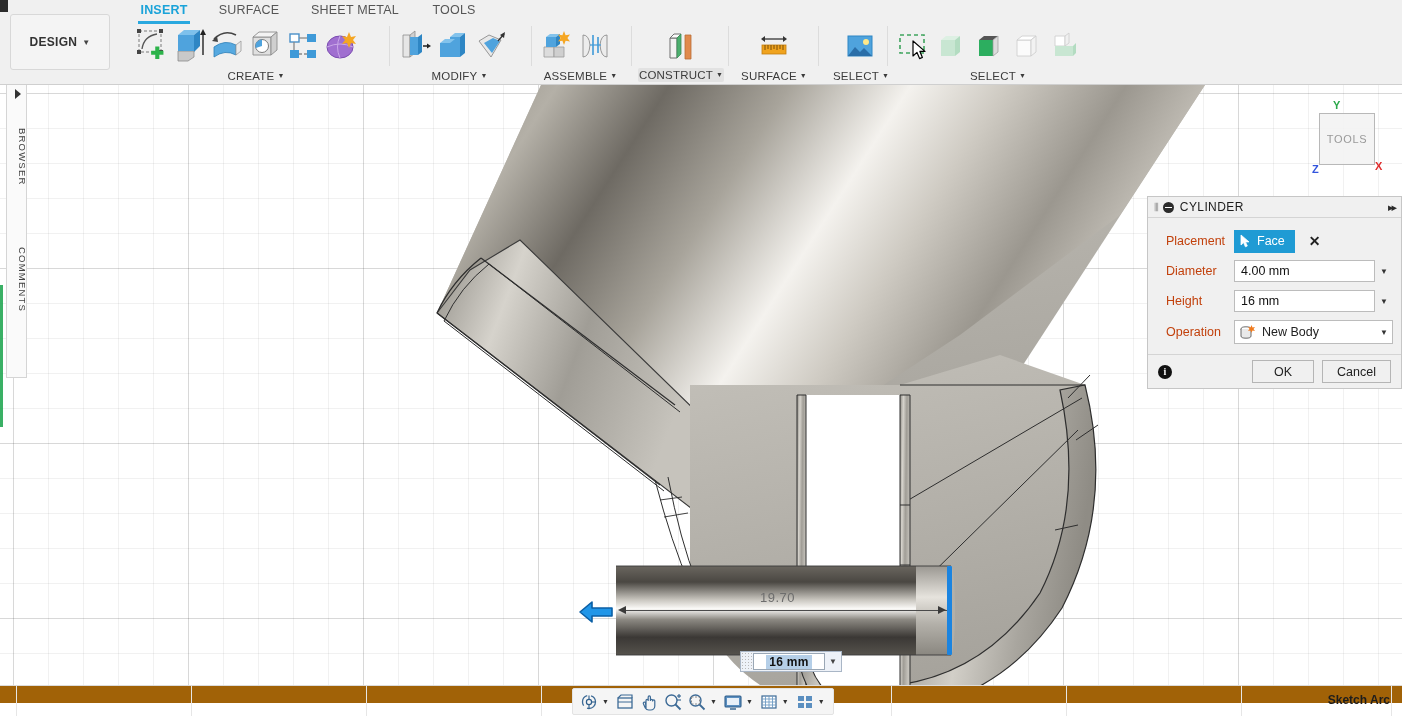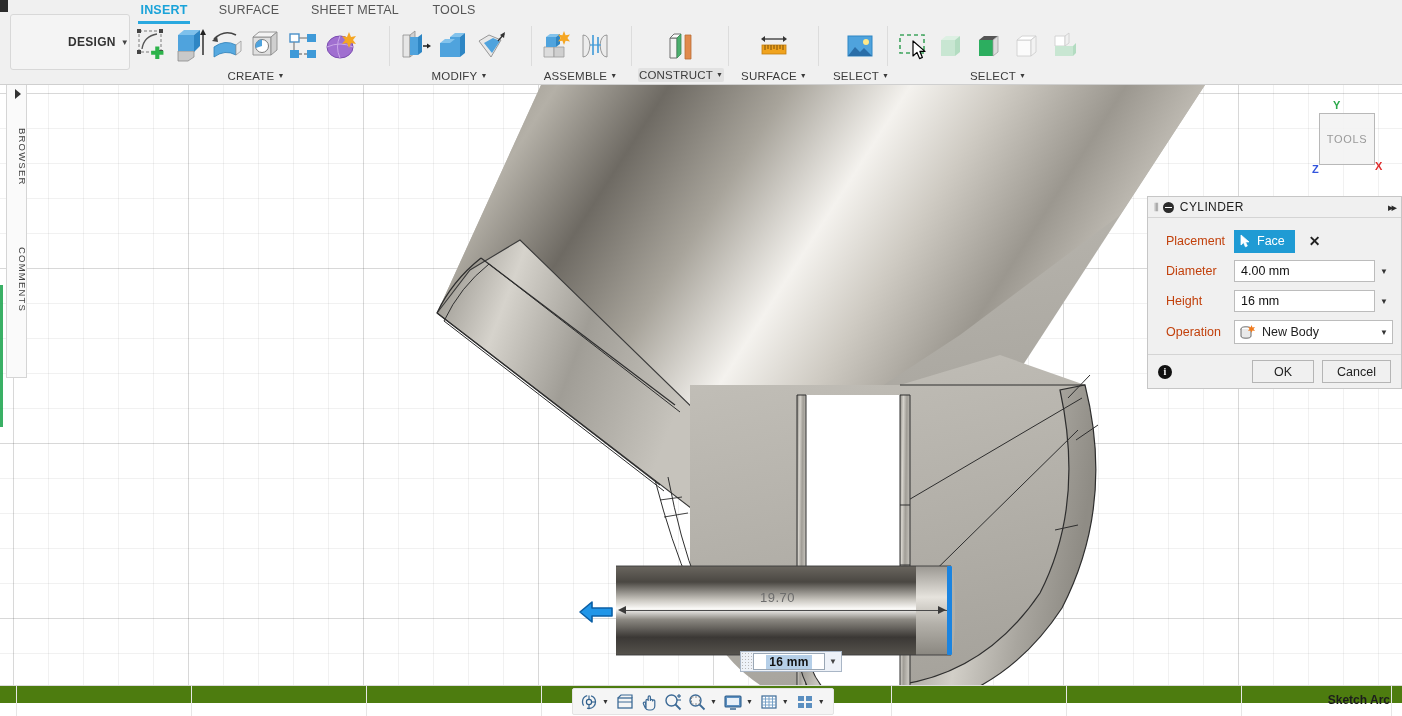--- a/index.html
+++ b/index.html
@@ -24,23 +24,23 @@
     font-size: 12.5px; color: #555; text-align: center; line-height: 16px;
     letter-spacing: .2px; cursor: default;
   }
   .tab.active { color: #1aa3d9; font-weight: 700; }
   .tab.active::after {
     content: ''; position: absolute; left: 0; right: 0; bottom: -2px;
     height: 3px; background: #29a8df;
   }
 
   .design-btn {
-    position: absolute; left: 10px; top: 14px; width: 120px; height: 56px;
+    position: absolute; left: 10px; top: 14px; width: 100px; height: 56px;
     background: #f4f4f4; border: 1px solid #d8d8d8; border-radius: 3px;
-    display: flex; align-items: center; justify-content: flex-end;
+    display: flex; align-items: center; justify-content: center;
     font-size: 12px; color: #333; font-weight: 600; letter-spacing: .3px;
   }
   .design-btn .caret { margin-left: 5px; font-size: 8px; color: #444; }
 
   .panel { position: absolute; top: 22px; height: 62px; }
   .panel-icons { position: absolute; top: 2px; left: 0; display: flex; align-items: center; height: 42px; }
   .panel-label {
     position: absolute; bottom: 2px; left: 0; width: 100%;
     text-align: center; font-size: 11.5px; color: #3b3b3b; letter-spacing: .2px;
     white-space: nowrap;
@@ -127,21 +127,21 @@
     background: #1b84e0; border-radius: 1px; z-index: 5;
   }
   .dim-line { position: absolute; left: 620px; top: 525px; width: 330px; height: 1px;
     background: #4a4a4a; z-index: 4; }
   .dim-arrowhead { position: absolute; top: 521px; width: 0; height: 0;
     border-top: 4px solid transparent; border-bottom: 4px solid transparent; z-index: 4; }
 
   
   .bottombar {
     position: absolute; left: 0; top: 685px; width: 1402px; height: 18px;
-    background: #4d7c0f; border-top: 1px solid #dcdcdc;
+    background: #a16207; border-top: 1px solid #dcdcdc;
   }
   .navbar {
     position: absolute; left: 572px; top: 2px; height: 27px;
     background: #f5f5f5; border: 1px solid #e3e3e3; border-radius: 2px;
     display: flex; align-items: center; padding: 0 5px; gap: 2px;
   }
   .nav-ico { width: 22px; height: 22px; position: relative; display: inline-block; }
   .nav-caret { font-size: 7px; color: #333; margin: 0 3px 0 0; }
   .status-text {
     position: absolute; right: 12px; top: 7px; font-size: 12px;

